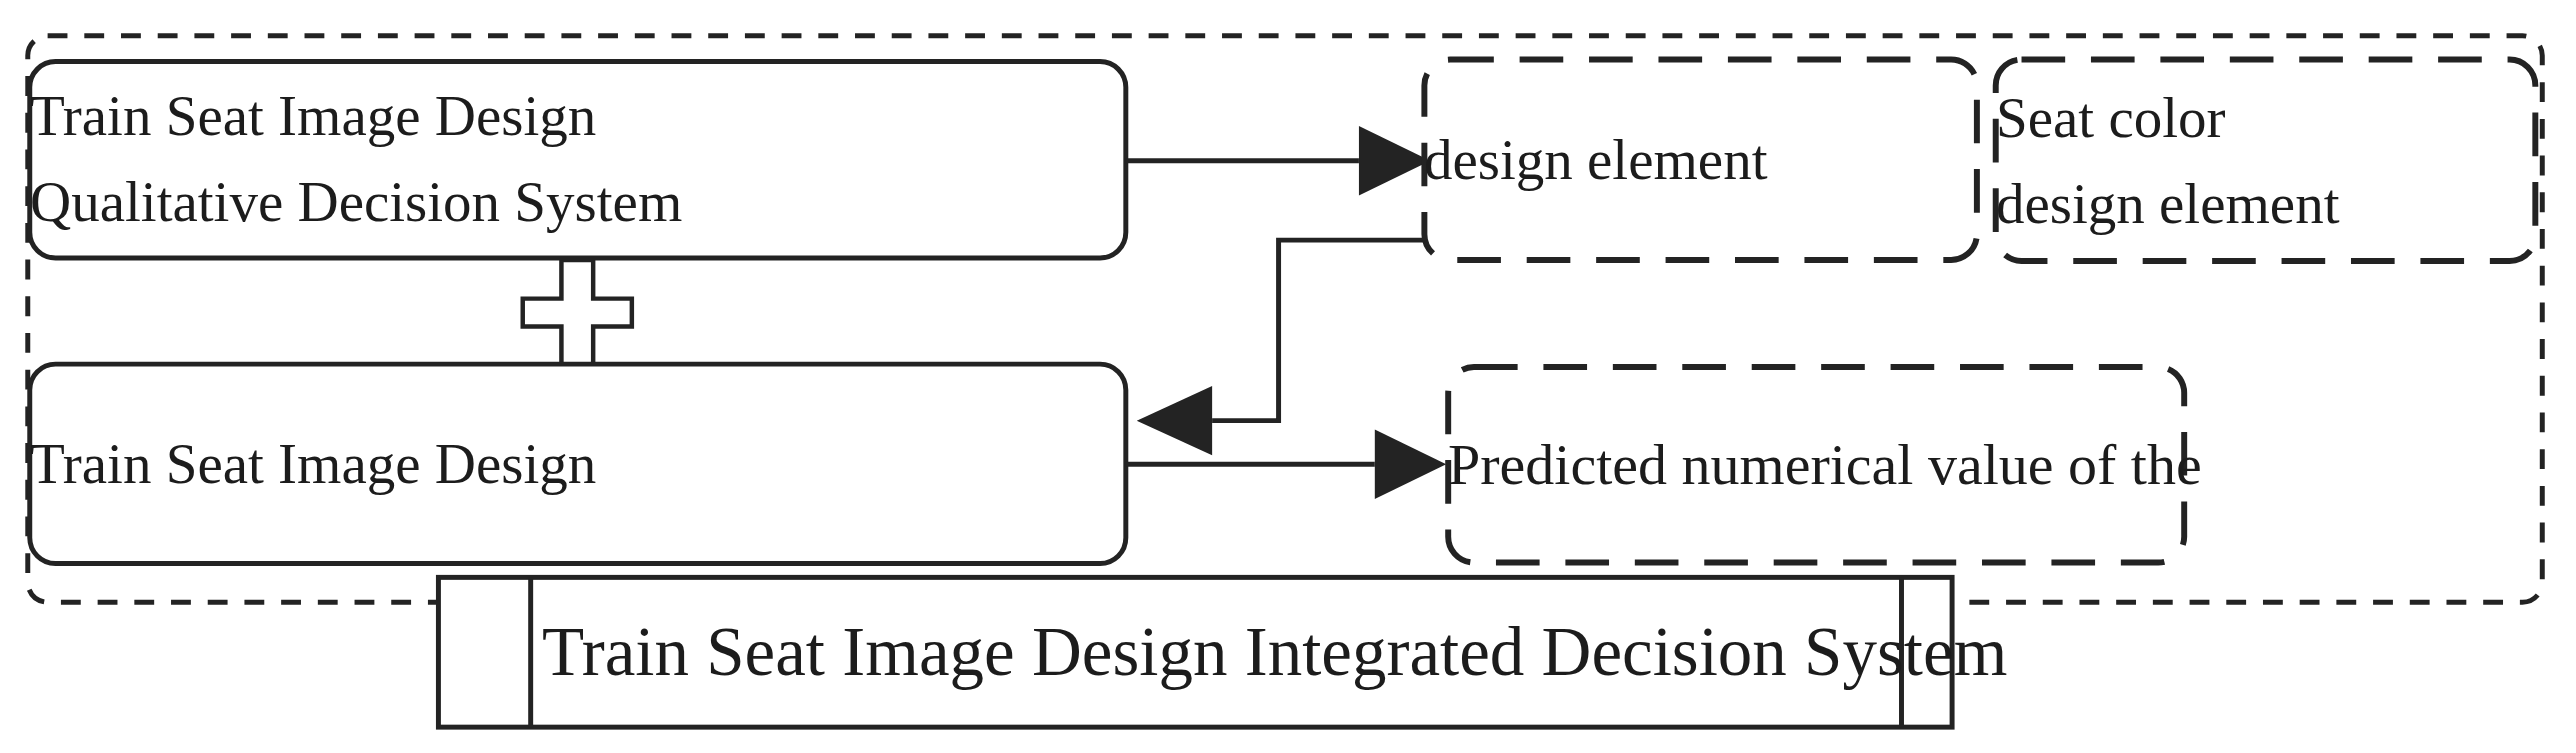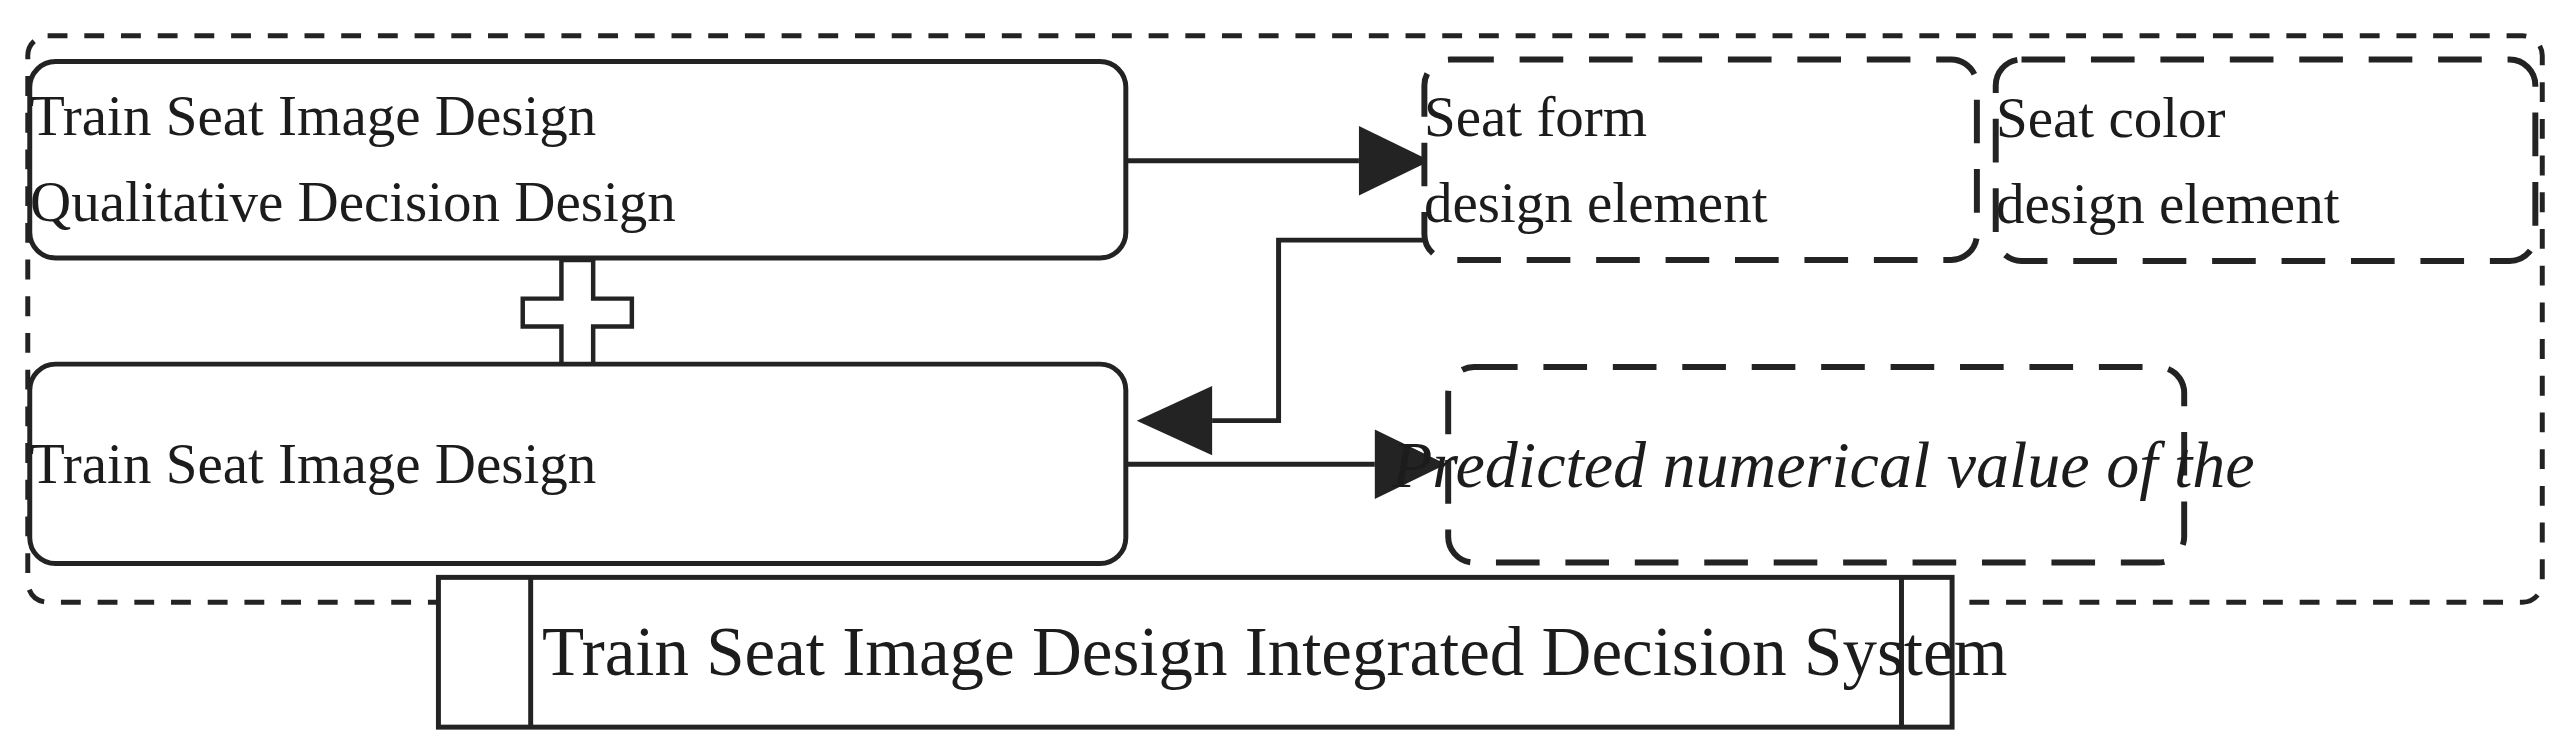--- a/index.html
+++ b/index.html
@@ -24,21 +24,21 @@
     color: #1c1c1c;
     font-size: 57px;
     line-height: 86px;
     white-space: nowrap;
     pointer-events: none;
   }
   .label-qualitative  { left: 30px;   top: 61px;  width: 1096px; height: 196px; }
   .label-quantitative { left: 30px;   top: 364px; width: 1096px; height: 199px; }
   .label-seat-form    { left: 1424px; top: 60px;  width: 552px;  height: 200px; }
   .label-seat-color   { left: 1996px; top: 60px;  width: 540px;  height: 201px; }
-  .label-predicted    { left: 1392px; top: 367px; width: 736px;  height: 195px; font-size: 66px; line-height: 83px; font-style: italic; }
+  .label-predicted    { left: 1448px; top: 367px; width: 736px;  height: 195px; font-size: 58px; line-height: 83px; }
   .label-integrated   { left: 542px;  top: 577px; width: 1371px; height: 150px; font-size: 69px; line-height: 69px; }
 </style>
 </head>
 <body>
 
 <svg id="diagram-canvas" viewBox="0 0 2597 760" xmlns="http://www.w3.org/2000/svg">
 
   <rect x="28" y="36" width="2535" height="571" rx="20" fill="none" stroke="#232323" stroke-width="5" stroke-dasharray="20 17"></rect>
 
   <path d="M566 262 H598 V301 H637 V329 H598 V368 H566 V329 H527 V301 H566 Z" fill="#ffffff" stroke="#232323" stroke-width="4.5"></path>
@@ -70,29 +70,28 @@
 
   <g>
     <rect x="442" y="582" width="1526" height="151" fill="#ffffff" stroke="#232323" stroke-width="5"></rect>
     <line x1="535" y1="582" x2="535" y2="733" stroke="#232323" stroke-width="5"></line>
     <line x1="1917" y1="582" x2="1917" y2="733" stroke="#232323" stroke-width="5"></line>
   </g>
 </svg>
 
 <div class="label label-qualitative">
   <div>Train Seat Image Design</div>
-  <div>Qualitative Decision Design</div>
+  <div>Qualitative Decision System</div>
 </div>
 
 <div class="label label-quantitative">
   <div>Train Seat Image Design</div>
 </div>
 
 <div class="label label-seat-form">
-  <div>Seat form</div>
   <div>design element</div>
 </div>
 
 <div class="label label-seat-color">
   <div>Seat color</div>
   <div>design element</div>
 </div>
 
 <div class="label label-predicted">
   <div>Predicted numerical value of the</div>

